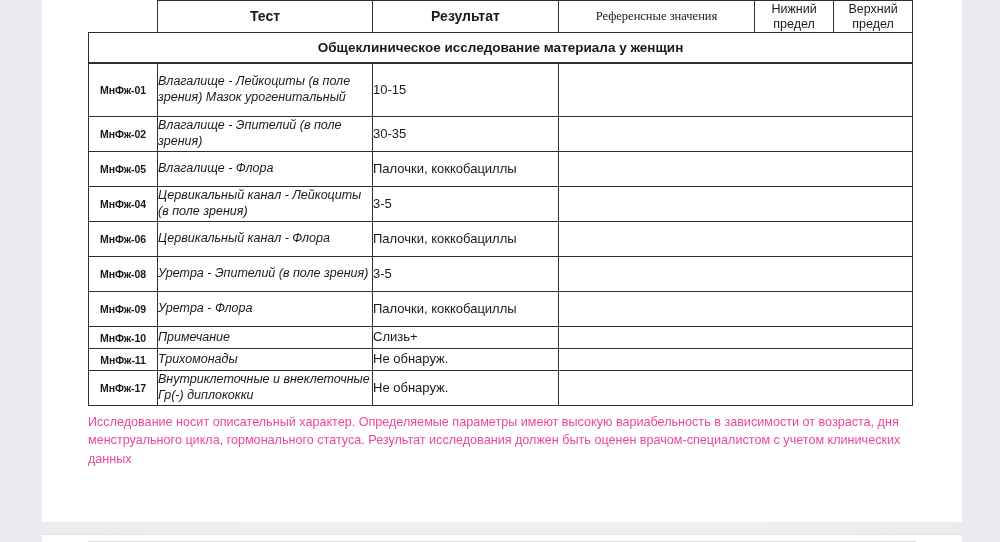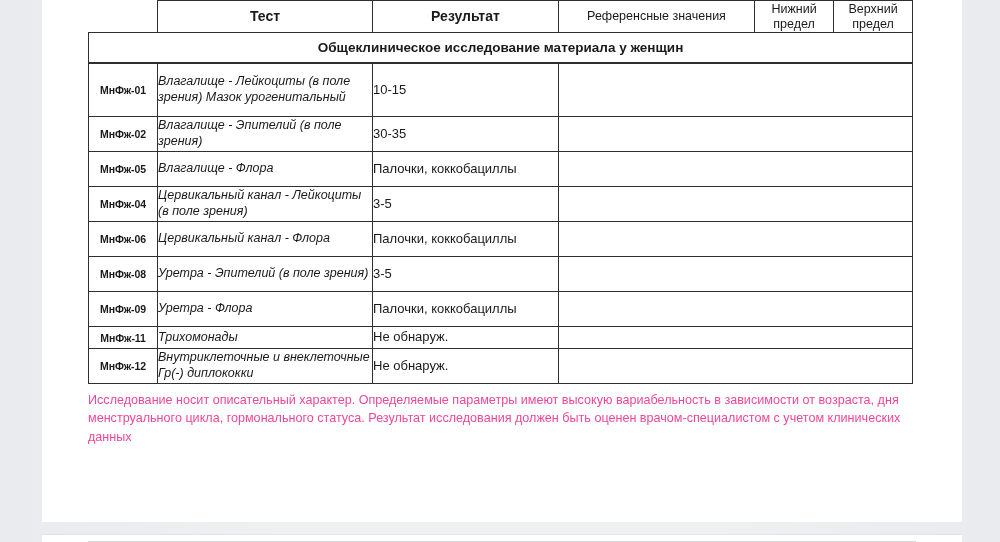--- a/index.html
+++ b/index.html
@@ -80,20 +80,21 @@
     font-weight: bold;
     text-align: center;
     font-size: 14px;
     height: 31px;
     border-bottom-width: 2.6px;
     line-height: 1.15;
   }
   thead th.h-ref {
     font-weight: normal;
     font-size: 12.5px;
+    font-family: Liberation Serif, serif;
   }
   thead th.h-lim {
     font-weight: normal;
     font-size: 12.5px;
     padding: 0 2px;
   }
   thead th.h-id { border-top: none; border-left: none; }
 
   
   .caption-row td {
@@ -220,27 +221,33 @@
               <td class="cell-res">3-5</td>
               <td class="cell-empty" colspan="3"></td>
             </tr>
             <tr class="r-2line">
               <td class="cell-id">МнФж-09</td>
               <td class="cell-test">Уретра - Флора</td>
               <td class="cell-res">Палочки, коккобациллы</td>
               <td class="cell-empty" colspan="3"></td>
             </tr>
             <tr class="r-1line">
+              <td class="cell-id">МнФж-10</td>
+              <td class="cell-test">Примечание</td>
+              <td class="cell-res">Слизь+</td>
+              <td class="cell-empty" colspan="3"></td>
+            </tr>
+            <tr class="r-1line">
               <td class="cell-id">МнФж-11</td>
               <td class="cell-test">Трихомонады</td>
               <td class="cell-res">Не обнаруж.</td>
               <td class="cell-empty" colspan="3"></td>
             </tr>
             <tr class="r-2line">
-              <td class="cell-id">МнФж-12</td>
+              <td class="cell-id">МнФж-17</td>
               <td class="cell-test">Внутриклеточные и внеклеточные Гр(-) диплококки</td>
               <td class="cell-res">Не обнаруж.</td>
               <td class="cell-empty" colspan="3"></td>
             </tr>
           </tbody>
       </table>
 
       <div class="footnote">Исследование носит описательный характер. Определяемые параметры имеют высокую вариабельность в зависимости от возраста, дня менструального цикла, гормонального статуса. Результат исследования должен быть оценен врачом-специалистом с учетом клинических данных</div>
     </div>
   </div>

